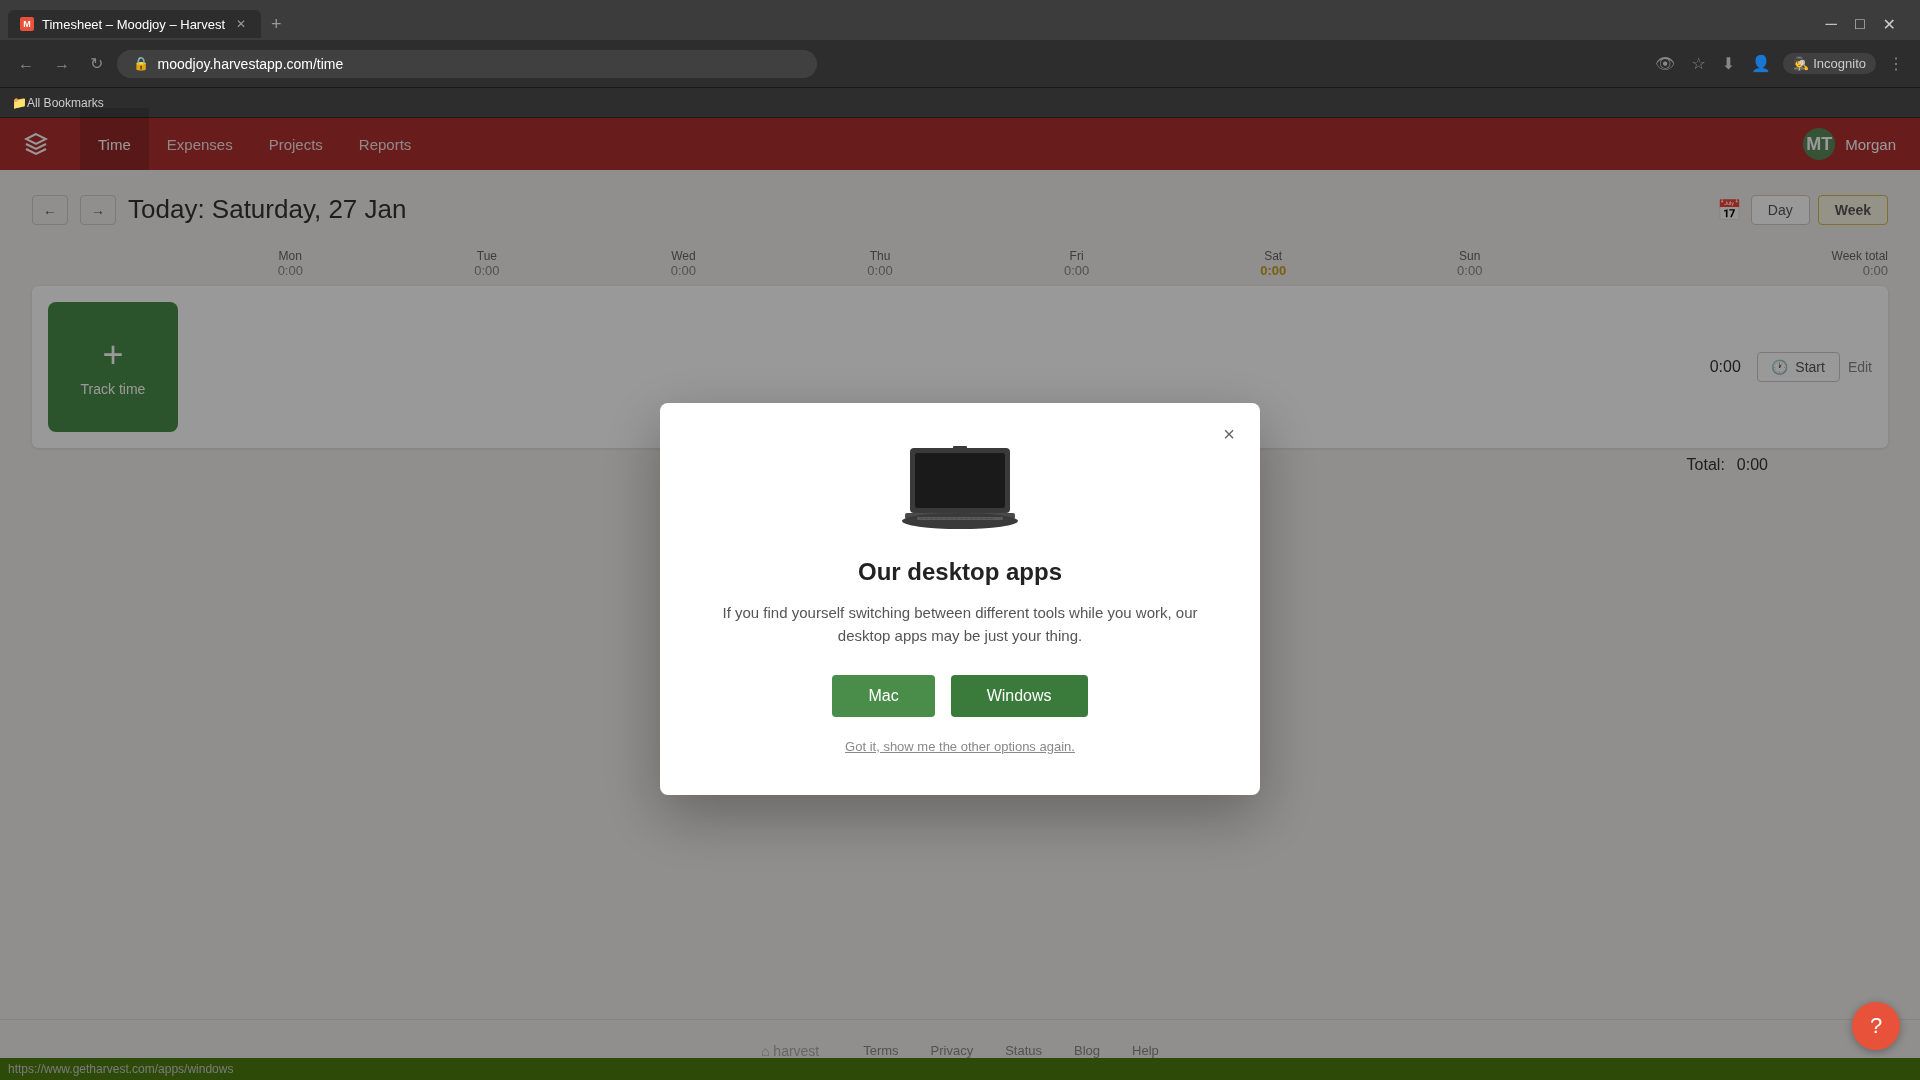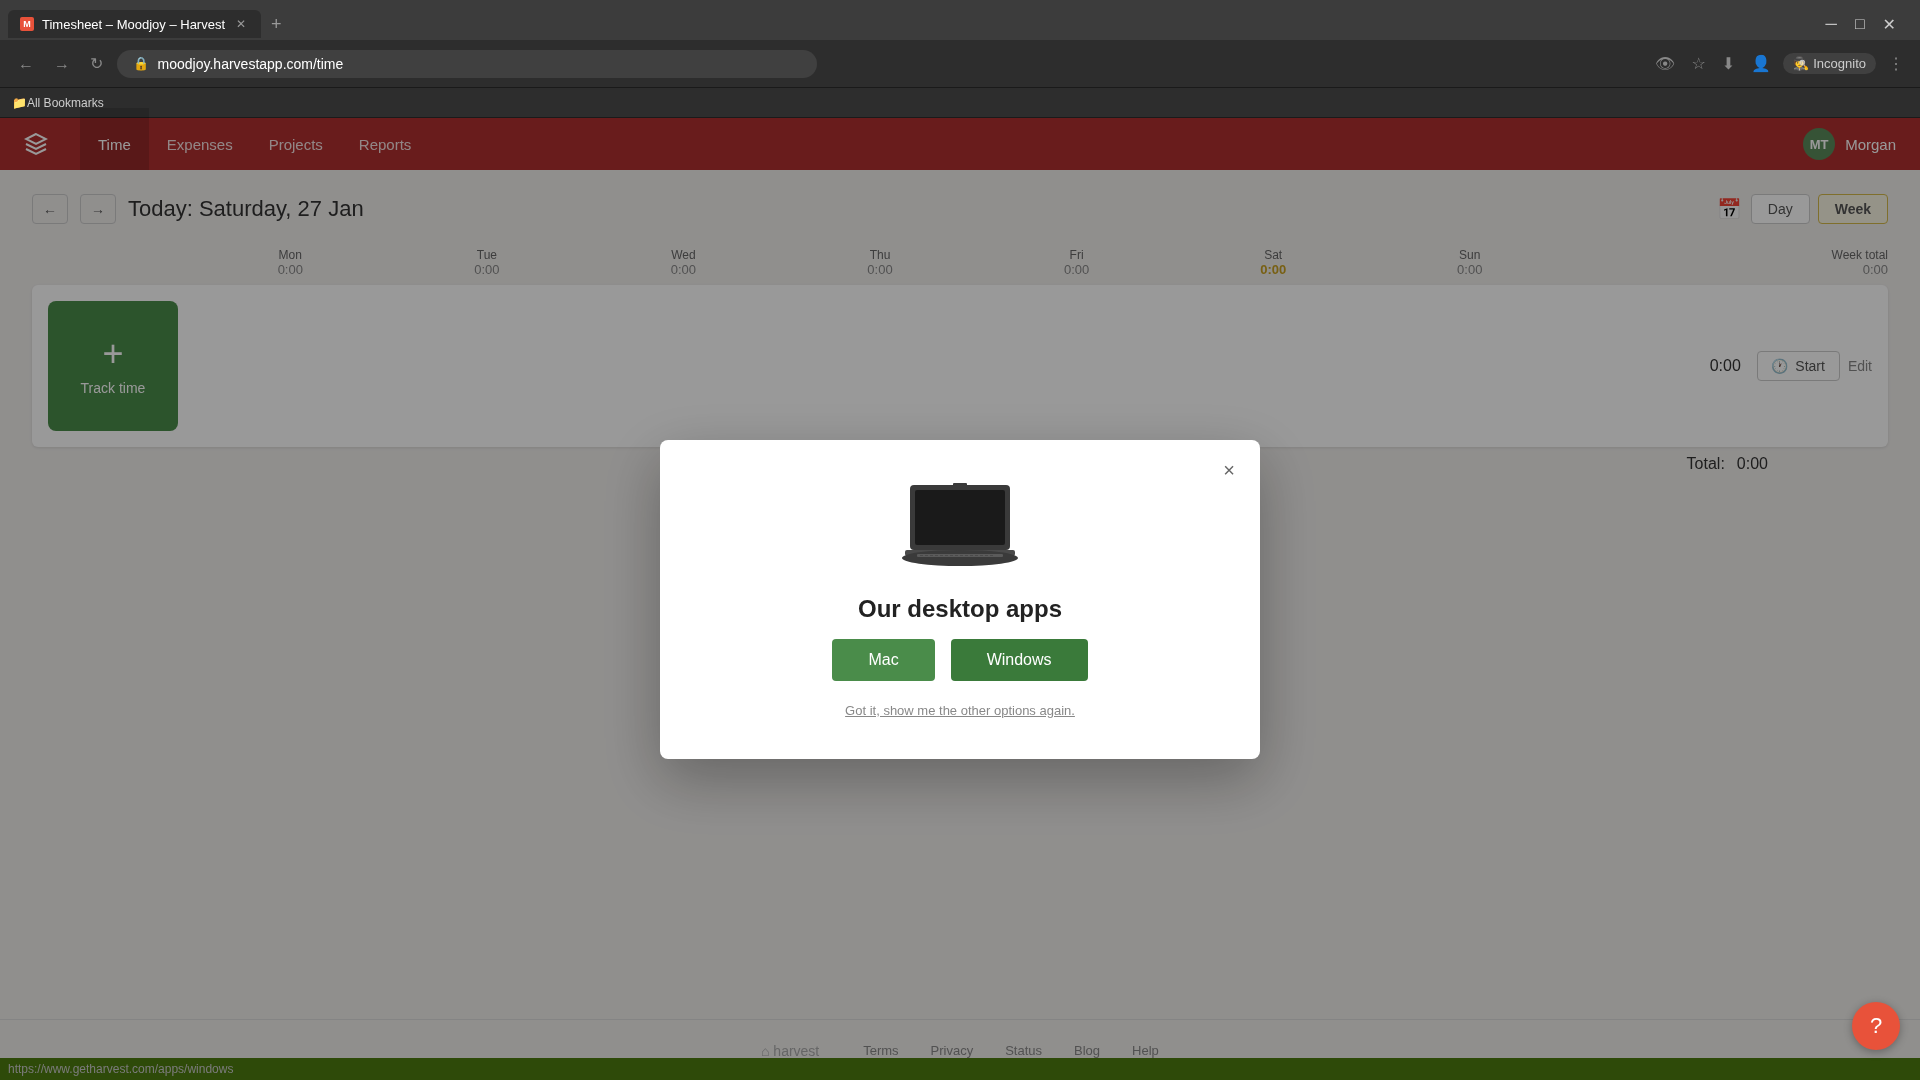--- a/index.html
+++ b/index.html
@@ -30,28 +30,28 @@
     
     .app-wrapper { width: 100%; height: calc(1080px - 118px); display: flex; flex-direction: column; }
 
     
     .app-nav { background: #b03030; display: flex; align-items: center; padding: 0 24px; height: 52px; }
     .nav-logo { color: white; font-size: 22px; font-weight: 300; margin-right: 32px; display: flex; align-items: center; gap: 8px; }
     .nav-links { display: flex; gap: 0; }
     .nav-link { color: rgba(255,255,255,0.85); text-decoration: none; padding: 28px 18px; font-size: 15px; cursor: pointer; }
     .nav-link.active { color: white; background: rgba(0,0,0,0.15); }
     .nav-user { margin-left: auto; display: flex; align-items: center; gap: 10px; color: white; font-size: 15px; cursor: pointer; }
-    .user-avatar { width: 32px; height: 32px; background: #5a8a5a; border-radius: 50%; display: flex; align-items: center; justify-content: center; color: white; font-size: 13px; font-weight: bold; }
+    .user-avatar { width: 32px; height: 32px; background: #5a8a5a; border-radius: 50%; display: flex; align-items: center; justify-content: center; color: white; font-size: 18px; font-weight: bold; }
 
     
     .main-content { background: #f0eeec; flex: 1; padding: 24px 32px; position: relative; }
 
     .date-nav { display: flex; align-items: center; gap: 12px; margin-bottom: 24px; }
     .date-nav-btn { background: none; border: 1px solid #ccc; border-radius: 4px; padding: 6px 10px; cursor: pointer; color: #555; font-size: 14px; }
-    .date-title { font-size: 22px; font-weight: 400; color: #333; }
+    .date-title { font-size: 26px; font-weight: 400; color: #333; }
     .view-toggle { margin-left: auto; display: flex; gap: 8px; align-items: center; }
     .cal-icon { color: #888; font-size: 20px; }
     .view-btn { border: 1px solid #ccc; background: white; padding: 6px 16px; cursor: pointer; font-size: 14px; border-radius: 4px; color: #555; }
     .view-btn.active { background: #f9f5e3; border-color: #d4b94a; color: #555; font-weight: 600; }
     .day-col { flex: 1; text-align: center; }
     .day-name { font-size: 12px; color: #666; }
     .day-time { font-size: 13px; color: #888; }
 
     .track-time-btn { width: 130px; height: 130px; background: #4a8c4a; border-radius: 8px; display: flex; flex-direction: column; align-items: center; justify-content: center; cursor: pointer; color: white; font-size: 14px; gap: 8px; border: none; flex-shrink: 0; }
     .plus-icon { font-size: 36px; line-height: 1; }
@@ -284,20 +284,21 @@
         <line x1="80" y1="75.5" x2="83" y2="75.5" stroke="#3a3a3a" stroke-width="0.5"></line>
         <line x1="85" y1="75.5" x2="88" y2="75.5" stroke="#3a3a3a" stroke-width="0.5"></line>
         <line x1="90" y1="75.5" x2="93" y2="75.5" stroke="#3a3a3a" stroke-width="0.5"></line>
         <line x1="95" y1="75.5" x2="98" y2="75.5" stroke="#3a3a3a" stroke-width="0.5"></line>
 
         <rect x="58" y="3" width="14" height="3" rx="1" fill="#3a3a3a"></rect>
       </svg>
     </div>
 
     <div class="modal-title">Our desktop apps</div>
+    <div class="modal-desc">If you find yourself switching between different tools while you work, our desktop apps may be just your thing.</div>
 
     <div class="modal-buttons">
       <button class="modal-btn-mac">Mac</button>
       <button class="modal-btn-windows">Windows</button>
     </div>
     <div class="modal-link">
       <a>Got it, show me the other options again.</a>
     </div>
   </div>
 </div>

